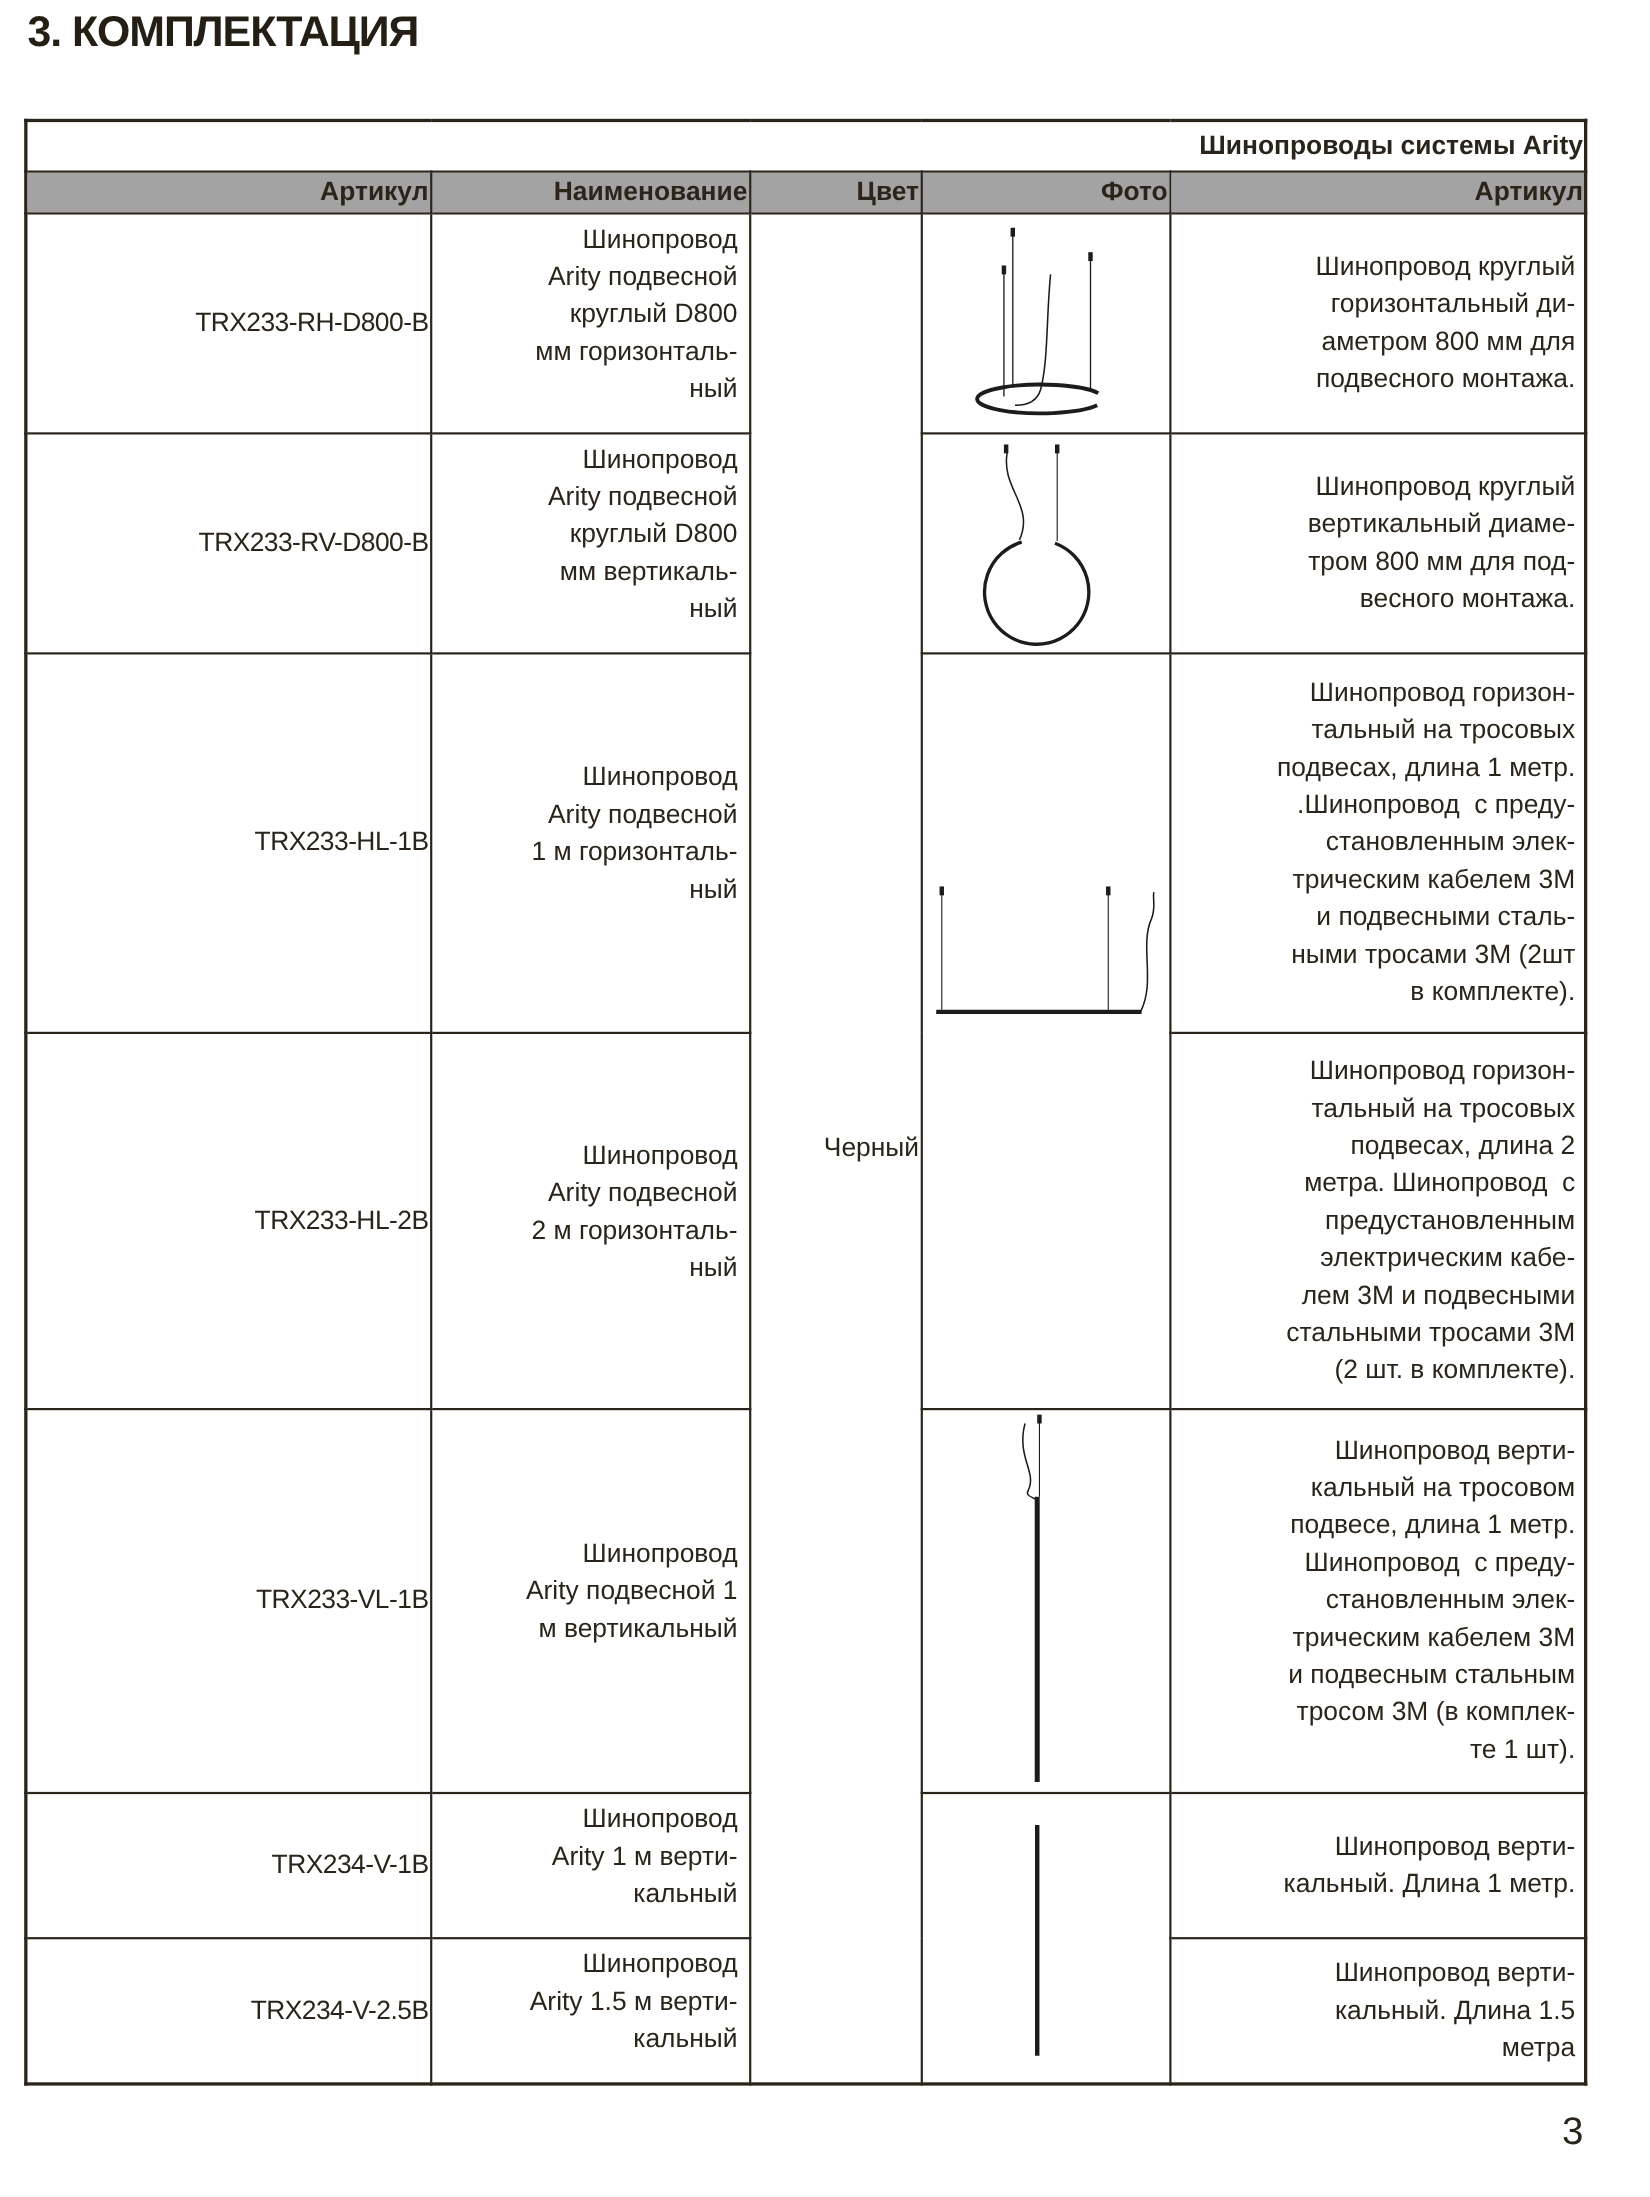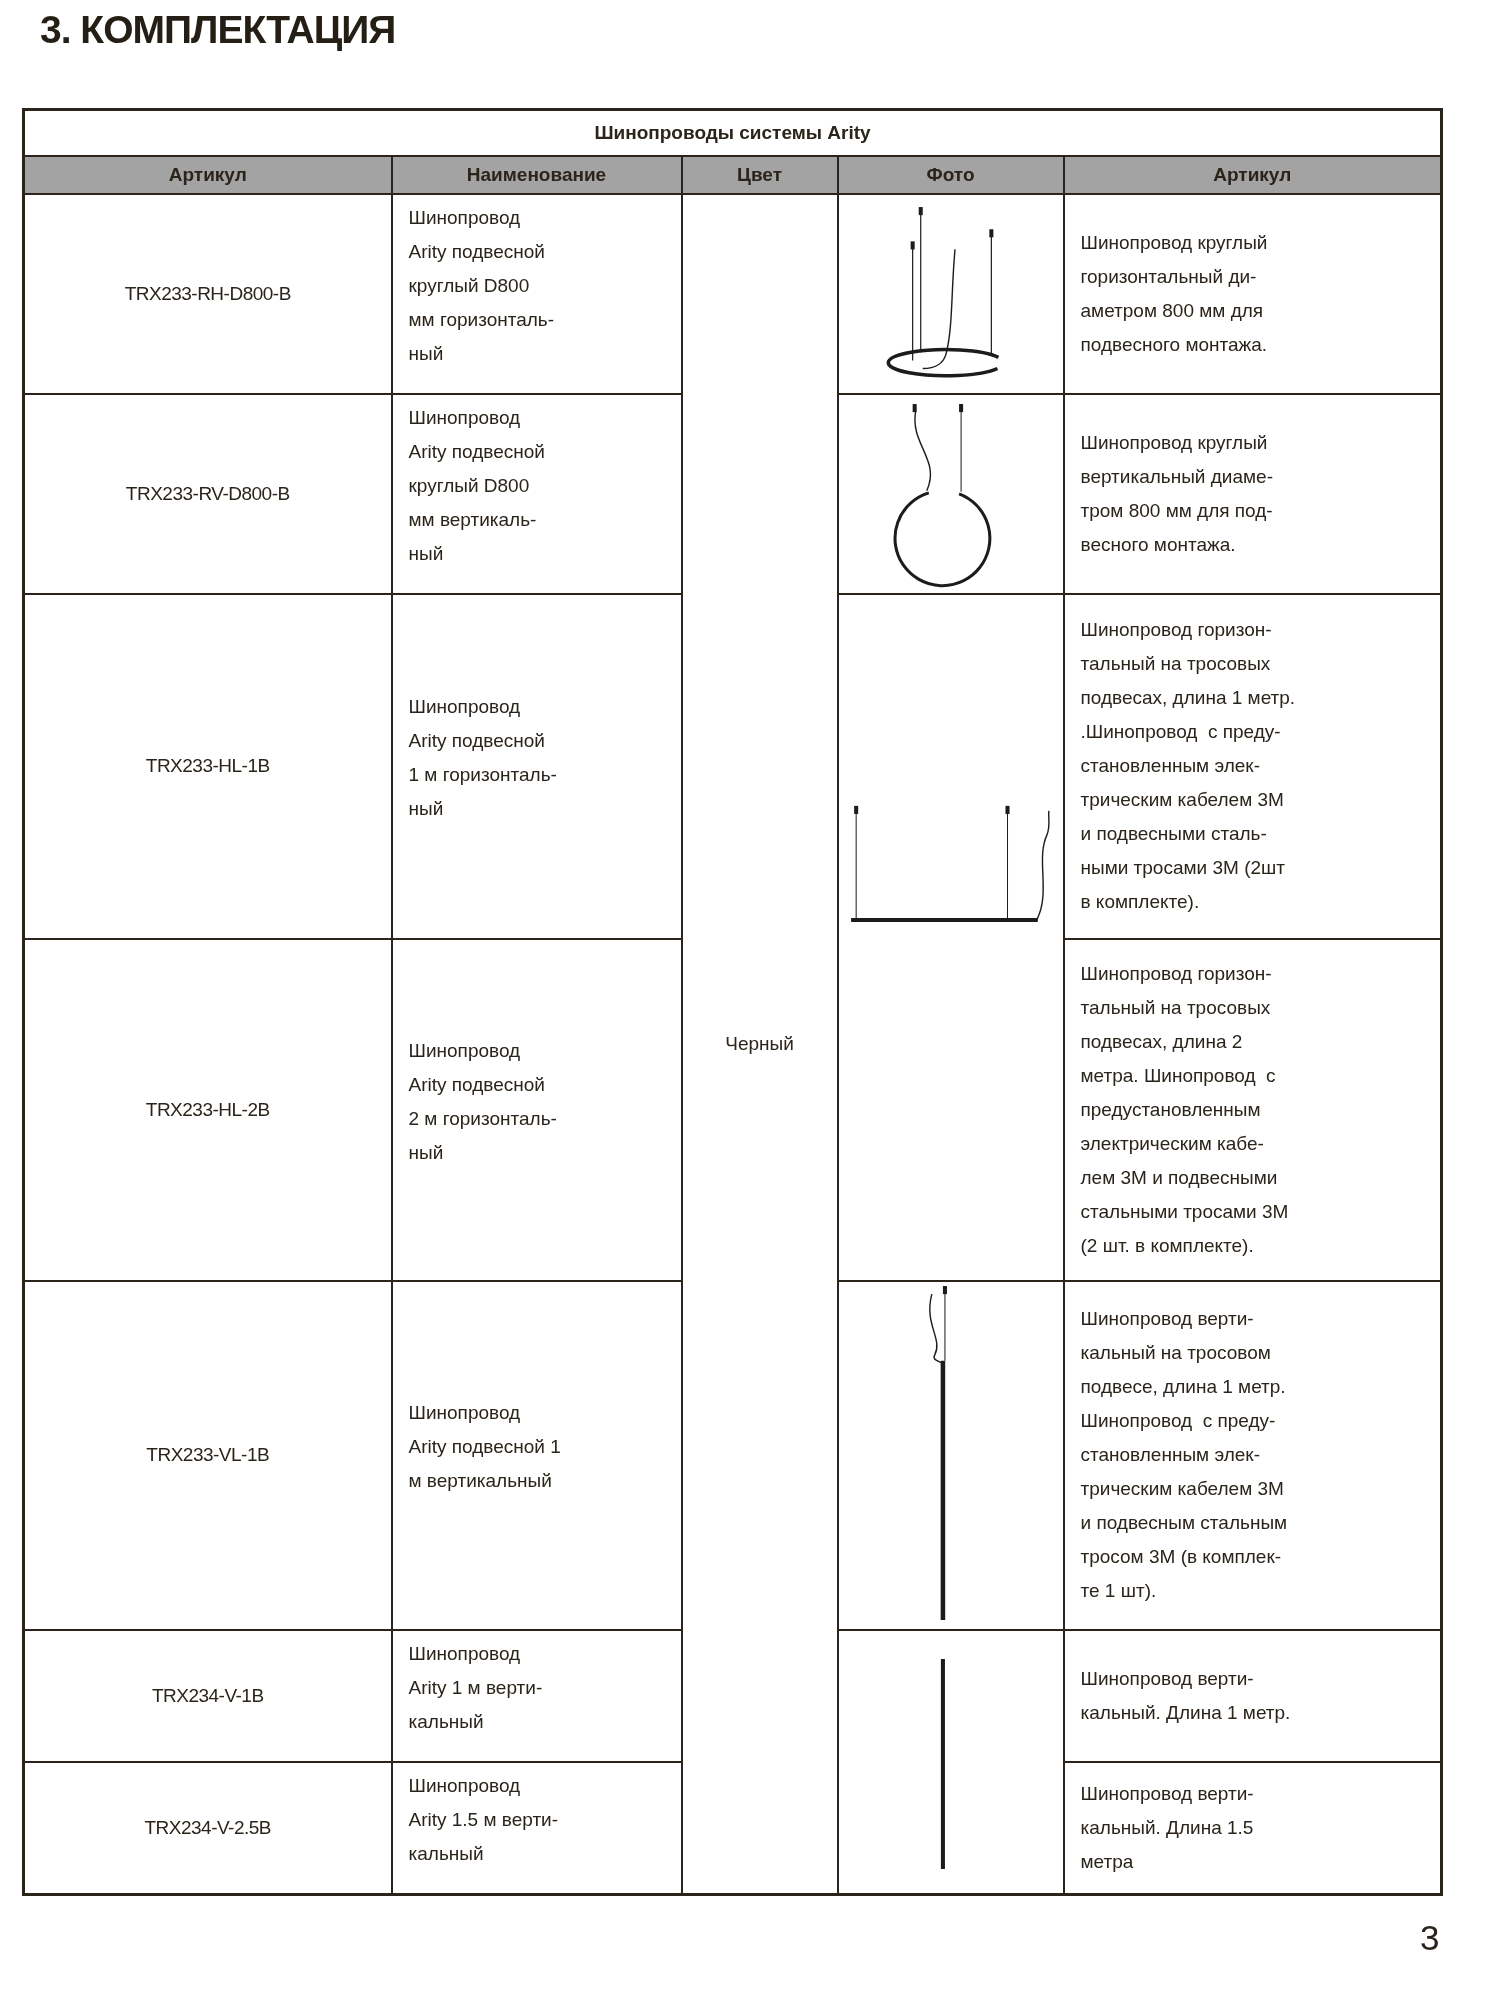--- a/index.html
+++ b/index.html
@@ -5,36 +5,37 @@
   html,body{margin:0;padding:0;background:#e8e8e8;}
   .page{
     position:relative;
     width:1500px;height:1997px;
     background:#ffffff;
     font-family:"Liberation Sans", sans-serif;
     color:#2b241b;
     overflow:hidden;
   }
   .heading{
-    position:absolute;left:40px;top:8px;
+    position:absolute;left:25px;top:8px;
     font-size:39px;font-weight:800;letter-spacing:-1px;
     color:#241e15;
   }
   .tablewrap{position:absolute;left:22px;top:108px;}
   table.t{
     border-collapse:collapse;table-layout:fixed;
     width:1418px;
     border:3px solid #2b241b;
   }
   table.t td, table.t th{
     border:2px solid #2b241b;
-    font-size:19px;line-height:34px;
+    font-size:24px;line-height:34px;
     color:#2b241b;
     overflow:hidden;
     box-sizing:border-box;
+    text-align:right;
   }
   td.caption{
     height:46px;text-align:center;font-weight:bold;font-size:28px;
     background:#ffffff;
   }
   th.hdr{
     height:38px;background:#a3a3a3;
     font-weight:bold;font-size:28px;text-align:center;
   }
   td.article{

